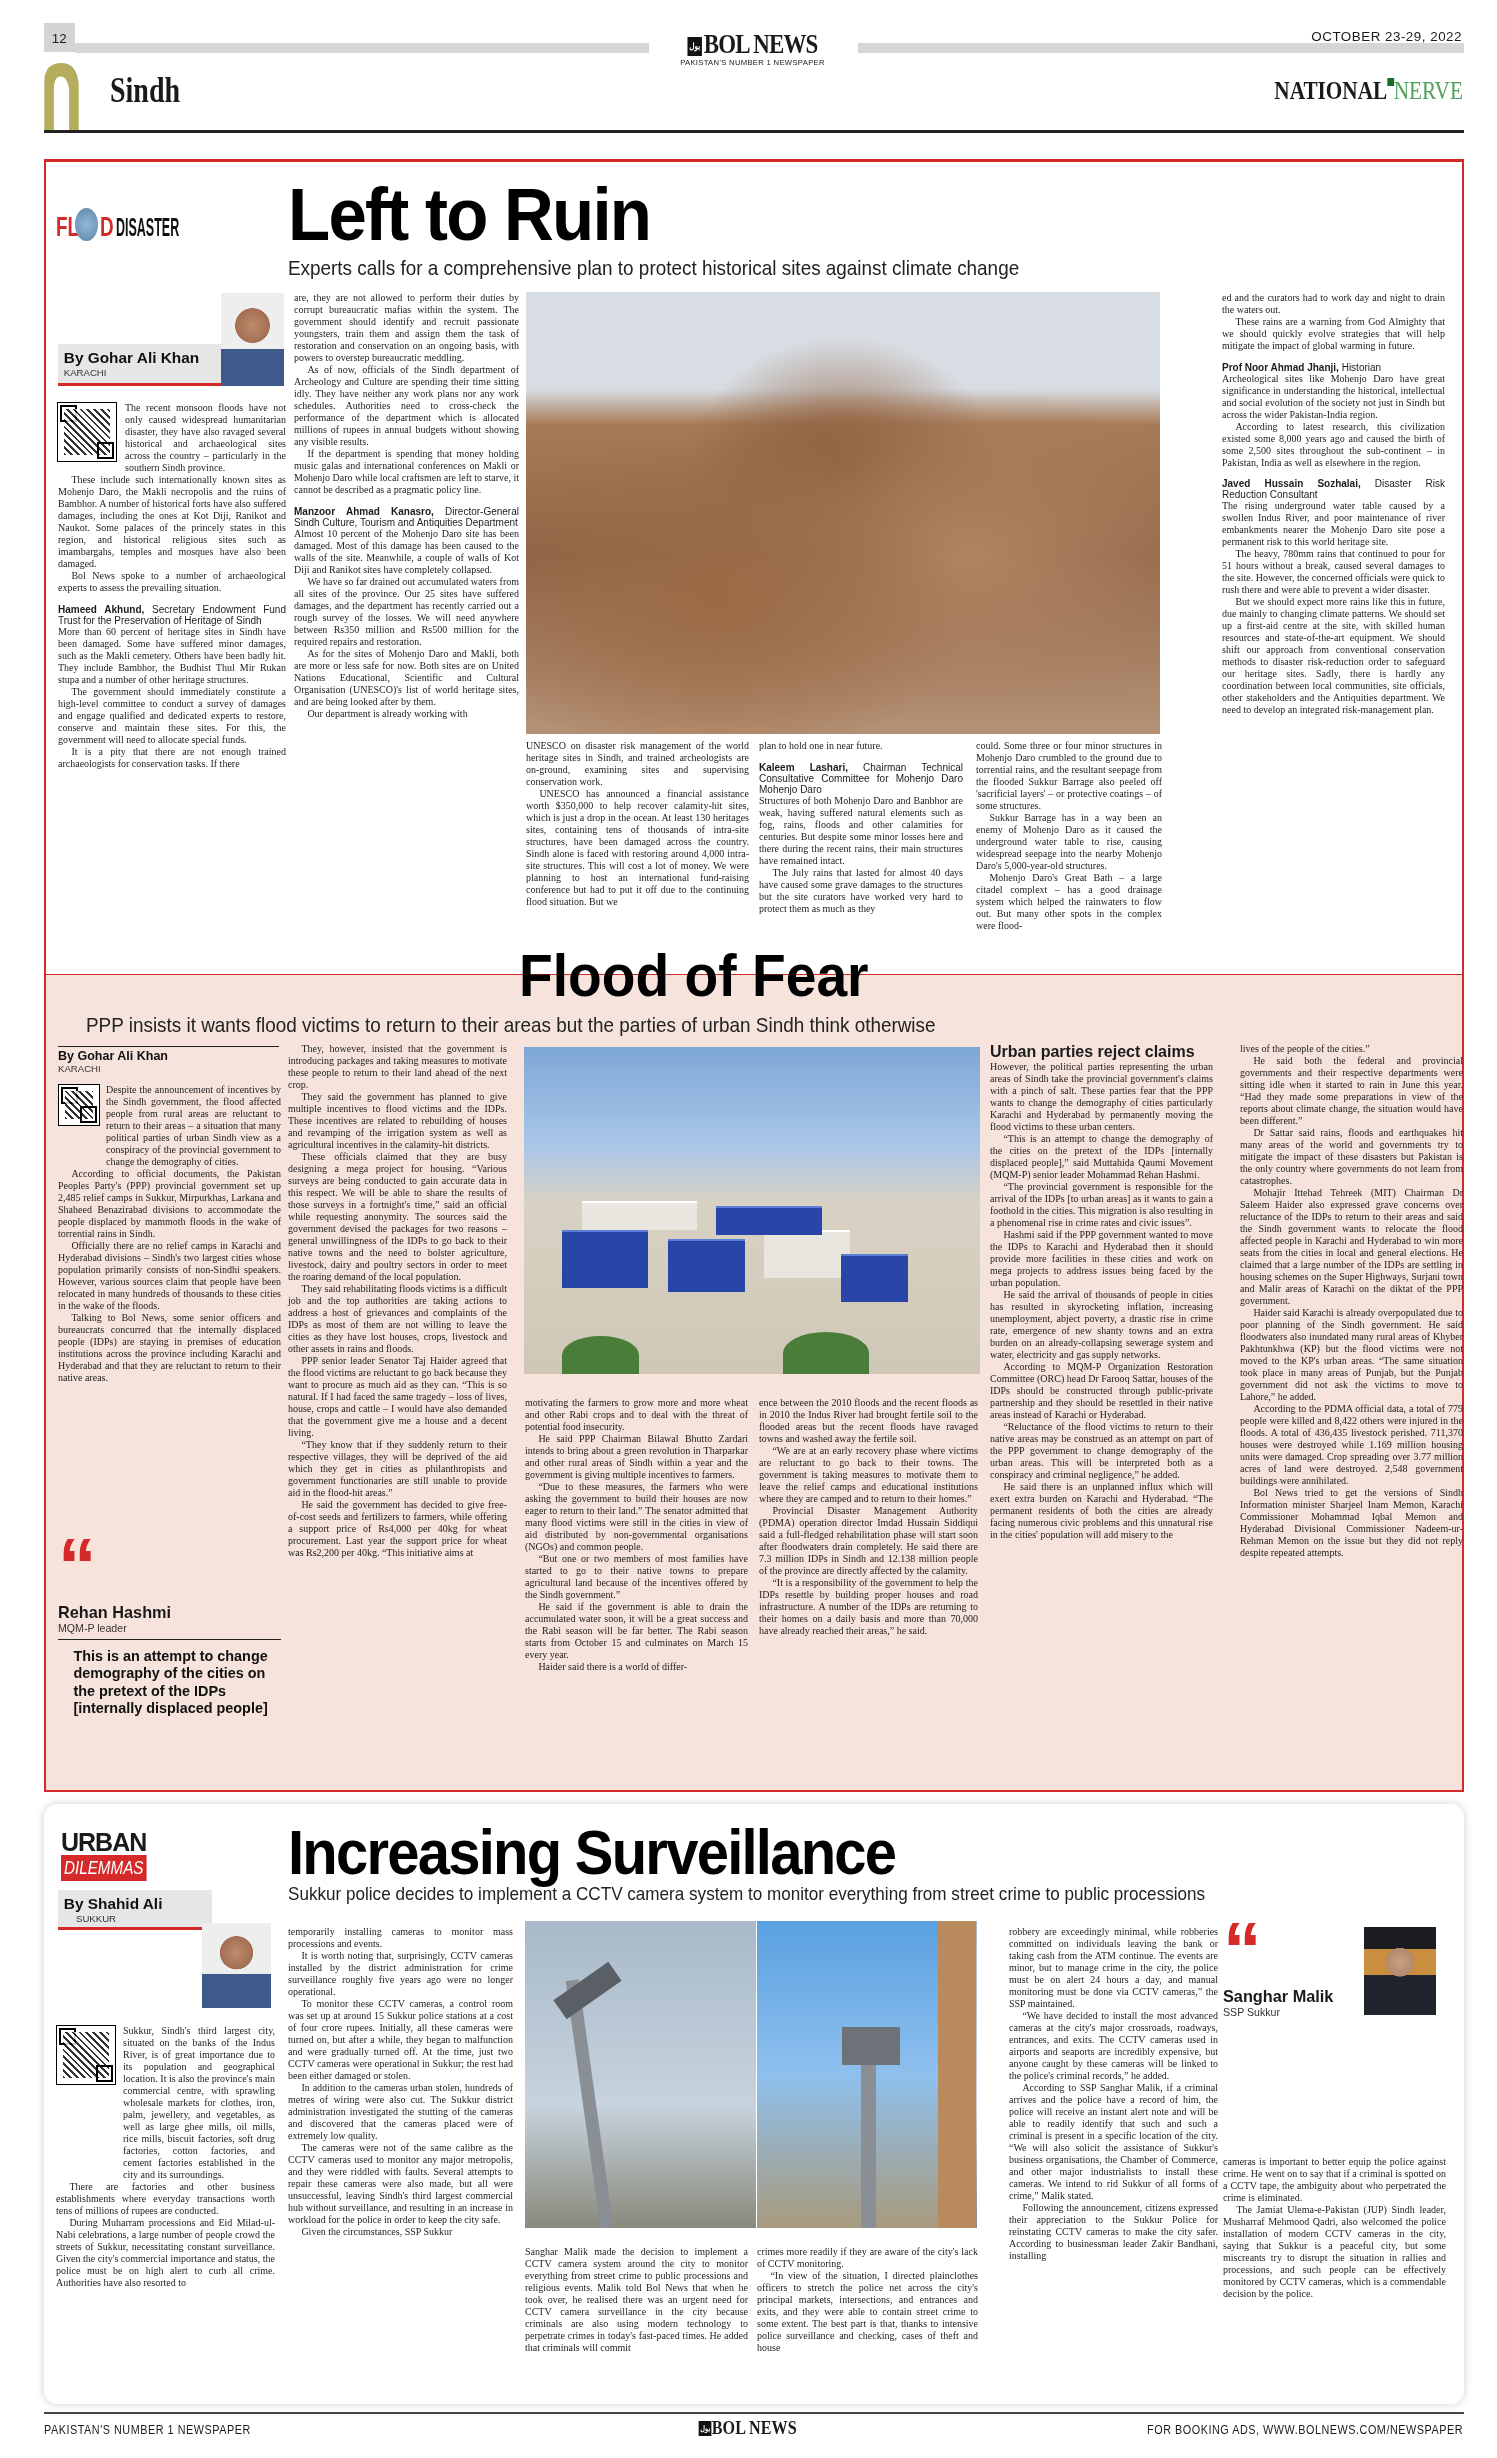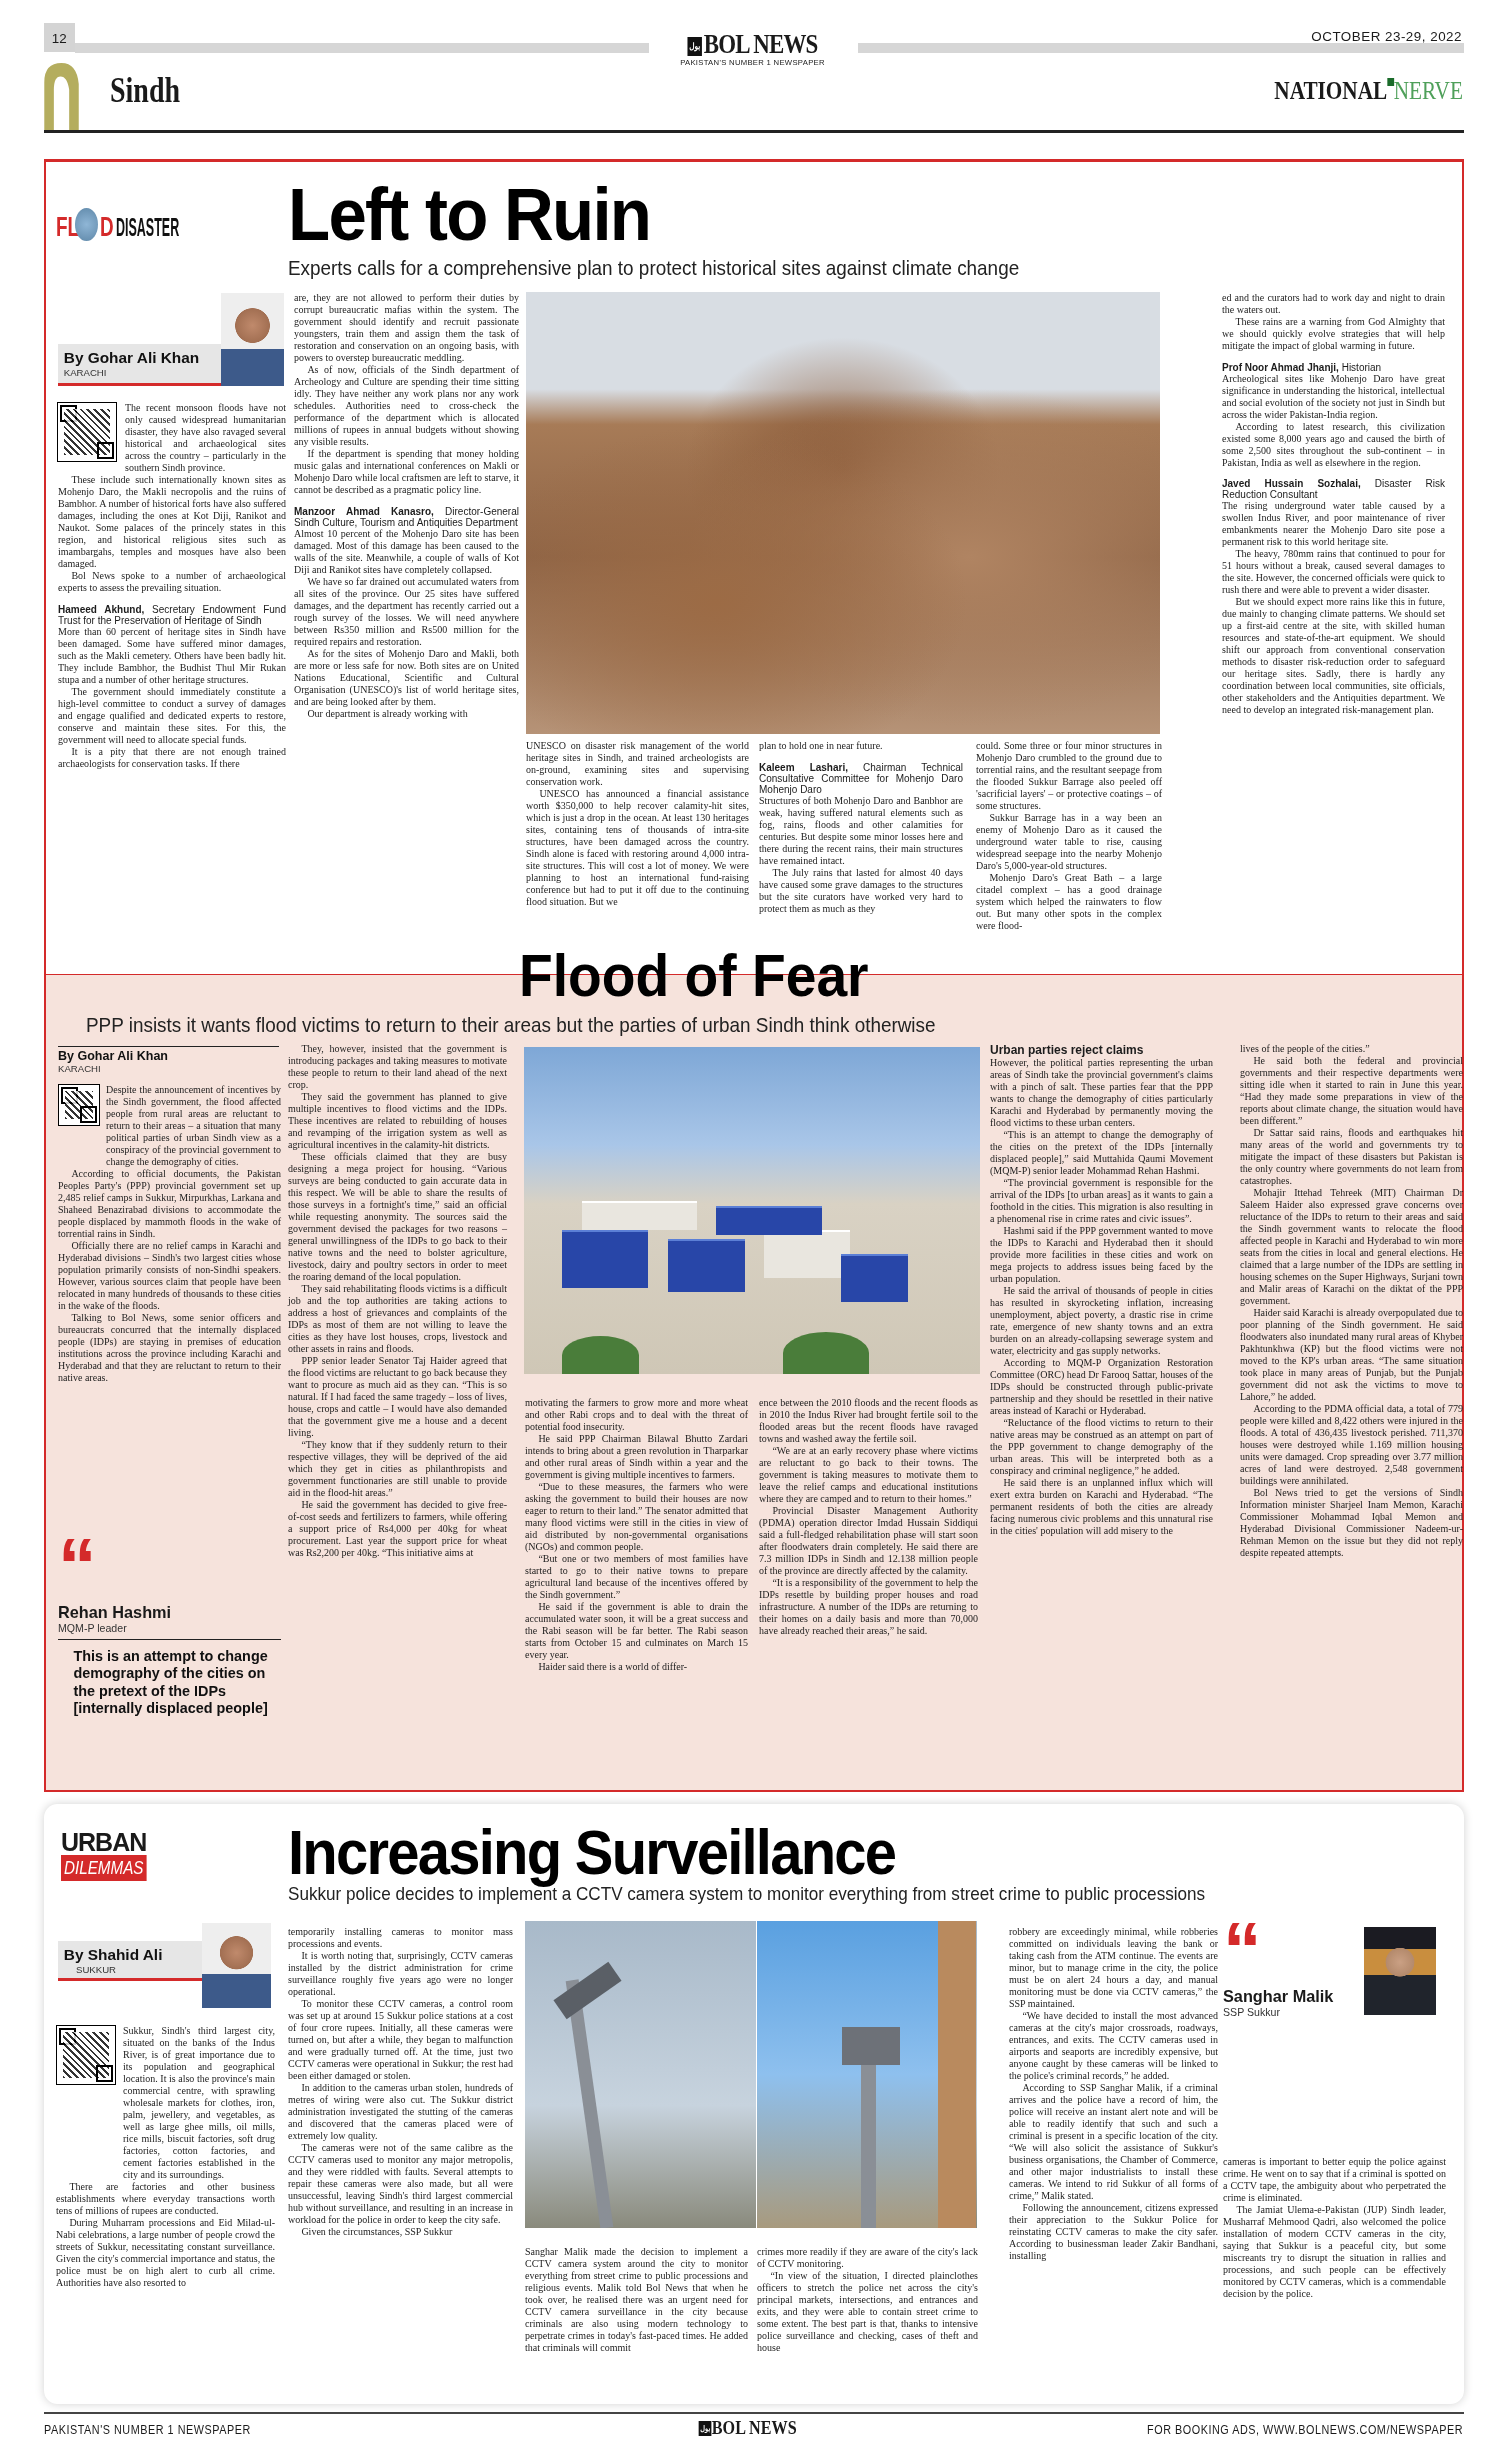--- a/index.html
+++ b/index.html
@@ -195,21 +195,21 @@
   <p>He said if the government is able to drain the accumulated water soon, it will be a great success and the Rabi season will be far better. The Rabi season starts from October 15 and culminates on March 15 every year.</p>
   <p>Haider said there is a world of differ-</p>
 </div>
 <div class="col" style="left:759px;top:1397px;width:219px">
   <p class="noi">ence between the 2010 floods and the recent floods as in 2010 the Indus River had brought fertile soil to the flooded areas but the recent floods have ravaged towns and washed away the fertile soil.</p>
   <p>“We are at an early recovery phase where victims are reluctant to go back to their towns. The government is taking measures to motivate them to leave the relief camps and educational institutions where they are camped and to return to their homes.”</p>
   <p>Provincial Disaster Management Authority (PDMA) operation director Imdad Hussain Siddiqui said a full-fledged rehabilitation phase will start soon after floodwaters drain completely. He said there are 7.3 million IDPs in Sindh and 12.138 million people of the province are directly affected by the calamity.</p>
   <p>“It is a responsibility of the government to help the IDPs resettle by building proper houses and road infrastructure. A number of the IDPs are returning to their homes on a daily basis and more than 70,000 have already reached their areas,” he said.</p>
 </div>
 <div class="col" style="left:990px;top:1043px;width:223px">
-  <p class="hd" style="margin-top:0;font-size:12px">Urban parties reject claims</p>
+  <p class="hd" style="margin-top:0;font-size:16px">Urban parties reject claims</p>
   <p class="noi">However, the political parties representing the urban areas of Sindh take the provincial government's claims with a pinch of salt. These parties fear that the PPP wants to change the demography of cities particularly Karachi and Hyderabad by permanently moving the flood victims to these urban centers.</p>
   <p>“This is an attempt to change the demography of the cities on the pretext of the IDPs [internally displaced people],” said Muttahida Qaumi Movement (MQM-P) senior leader Mohammad Rehan Hashmi.</p>
   <p>“The provincial government is responsible for the arrival of the IDPs [to urban areas] as it wants to gain a foothold in the cities. This migration is also resulting in a phenomenal rise in crime rates and civic issues”.</p>
   <p>Hashmi said if the PPP government wanted to move the IDPs to Karachi and Hyderabad then it should provide more facilities in these cities and work on mega projects to address issues being faced by the urban population.</p>
   <p>He said the arrival of thousands of people in cities has resulted in skyrocketing inflation, increasing unemployment, abject poverty, a drastic rise in crime rate, emergence of new shanty towns and an extra burden on an already-collapsing sewerage system and water, electricity and gas supply networks.</p>
   <p>According to MQM-P Organization Restoration Committee (ORC) head Dr Farooq Sattar, houses of the IDPs should be constructed through public-private partnership and they should be resettled in their native areas instead of Karachi or Hyderabad.</p>
   <p>“Reluctance of the flood victims to return to their native areas may be construed as an attempt on part of the PPP government to change demography of the urban areas. This will be interpreted both as a conspiracy and criminal negligence,” he added.</p>
   <p>He said there is an unplanned influx which will exert extra burden on Karachi and Hyderabad. “The permanent residents of both the cities are already facing numerous civic problems and this unnatural rise in the cities' population will add misery to the</p>
 </div>
 <div class="col" style="left:1240px;top:1043px;width:223px">
@@ -222,21 +222,21 @@
   <p>Bol News tried to get the versions of Sindh Information minister Sharjeel Inam Memon, Karachi Commissioner Mohammad Iqbal Memon and Hyderabad Divisional Commissioner Nadeem-ur-Rehman Memon on the issue but they did not reply despite repeated attempts.</p>
 </div>
 
 <div class="abs sec3"></div>
 <div class="abs" style="left:61px;top:1830px">
   <div class="urban">URBAN</div>
   <div class="dilem">DILEMMAS</div>
 </div>
 <div class="abs headline" style="left:288px;top:1816px;font-size:63px">Increasing Surveillance</div>
 <div class="abs deck" style="left:288px;top:1883px;font-size:19px;width:1326px">Sukkur police decides to implement a CCTV camera system to monitor everything from street crime to public processions</div>
-<div class="abs bybox" style="left:58px;top:1941px;width:154px;height:40px">
+<div class="abs bybox" style="left:58px;top:1890px;width:154px;height:40px">
   <div class="byname" style="padding:4.8px 0 0 5.8px">By Shahid Ali</div>
   <div class="byloc" style="padding-left:18px">SUKKUR</div>
 </div>
 <div class="abs portrait" style="left:202px;top:1923px;width:69px;height:85px"></div>
 <div class="qrbox" style="left:56px;top:2025px">
     <i></i>
   </div>
 <div class="col" style="left:56px;top:2025px;width:219px">
   <p class="noi" style="padding-left:67px;min-height:60px">Sukkur, Sindh's third largest city, situated on the banks of the Indus River, is of great importance due to its population and geographical location. It is also the province's main commercial centre, with sprawling wholesale markets for clothes, iron, palm, jewellery, and vegetables, as well as large ghee mills, oil mills, rice mills, biscuit factories, soft drug factories, cotton factories, and cement factories established in the city and its surroundings.</p>
   <p>There are factories and other business establishments where everyday transactions worth tens of millions of rupees are conducted.</p>

